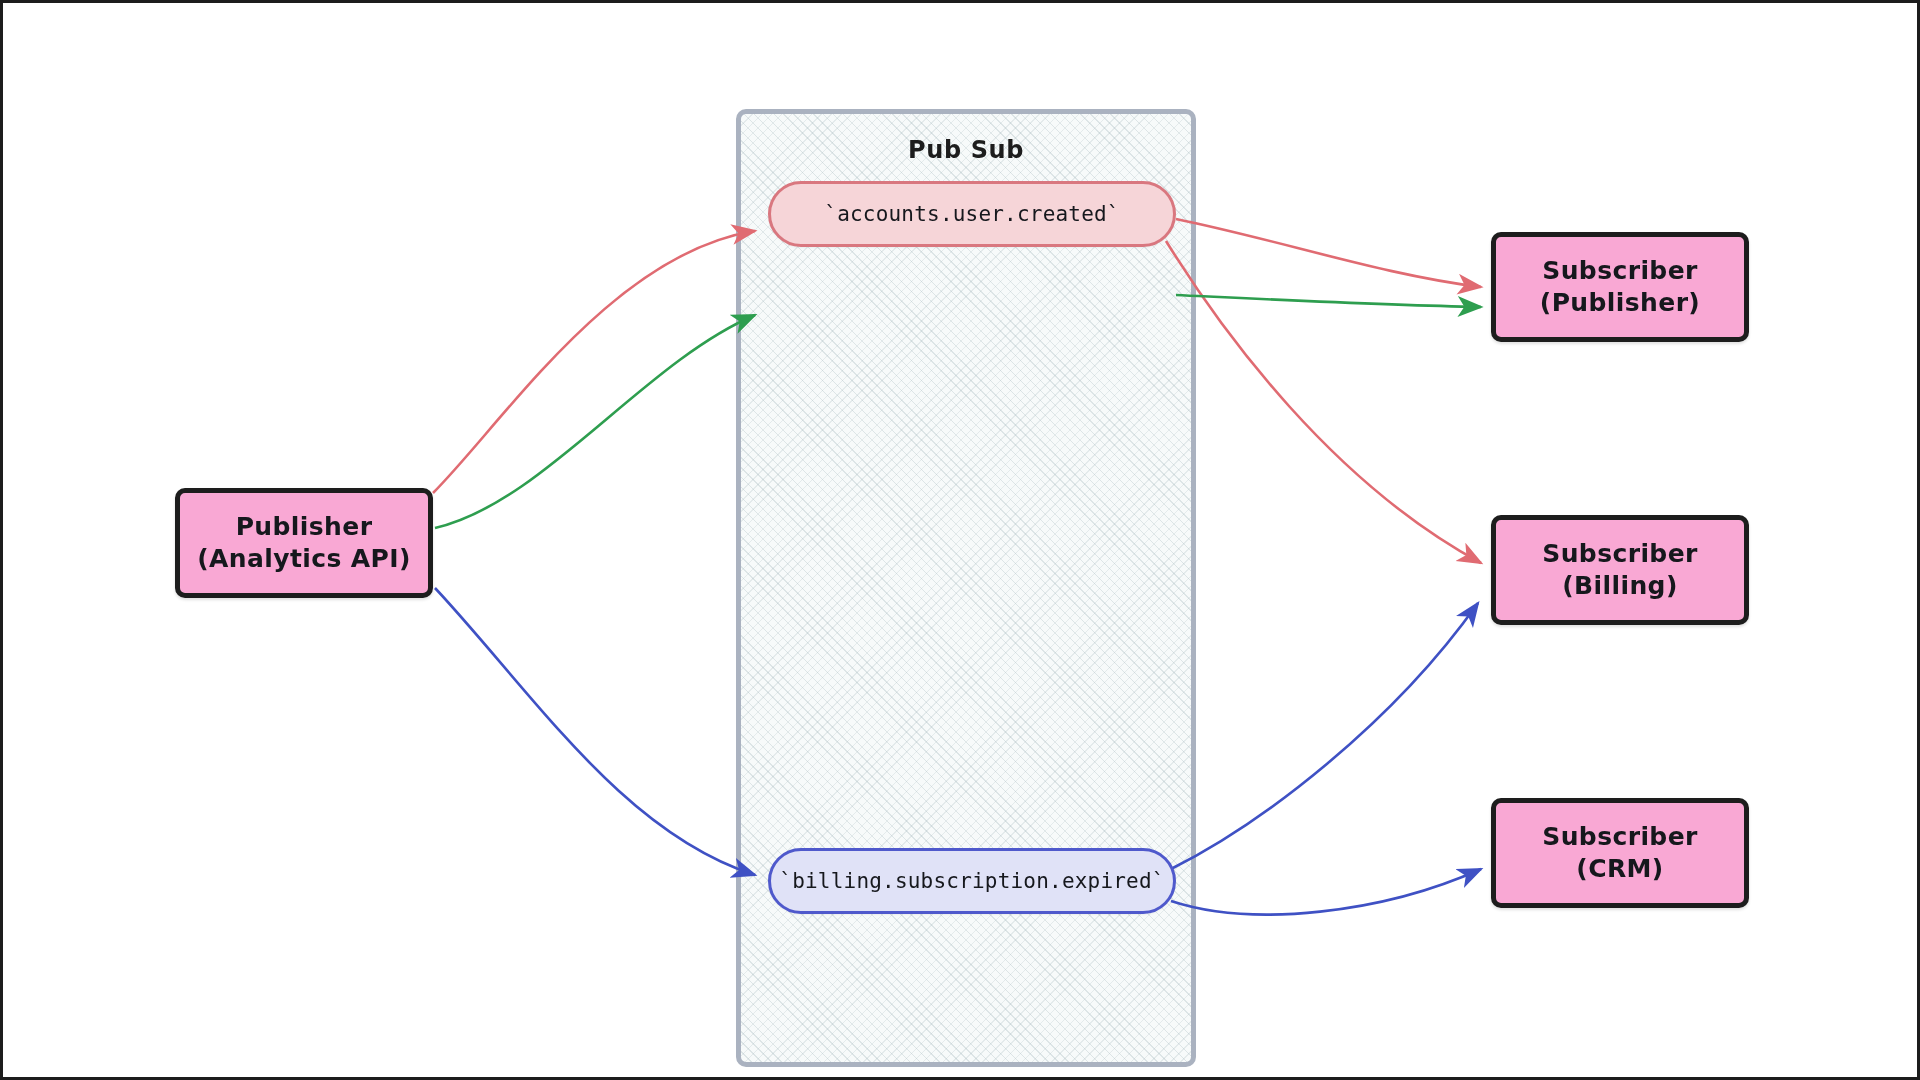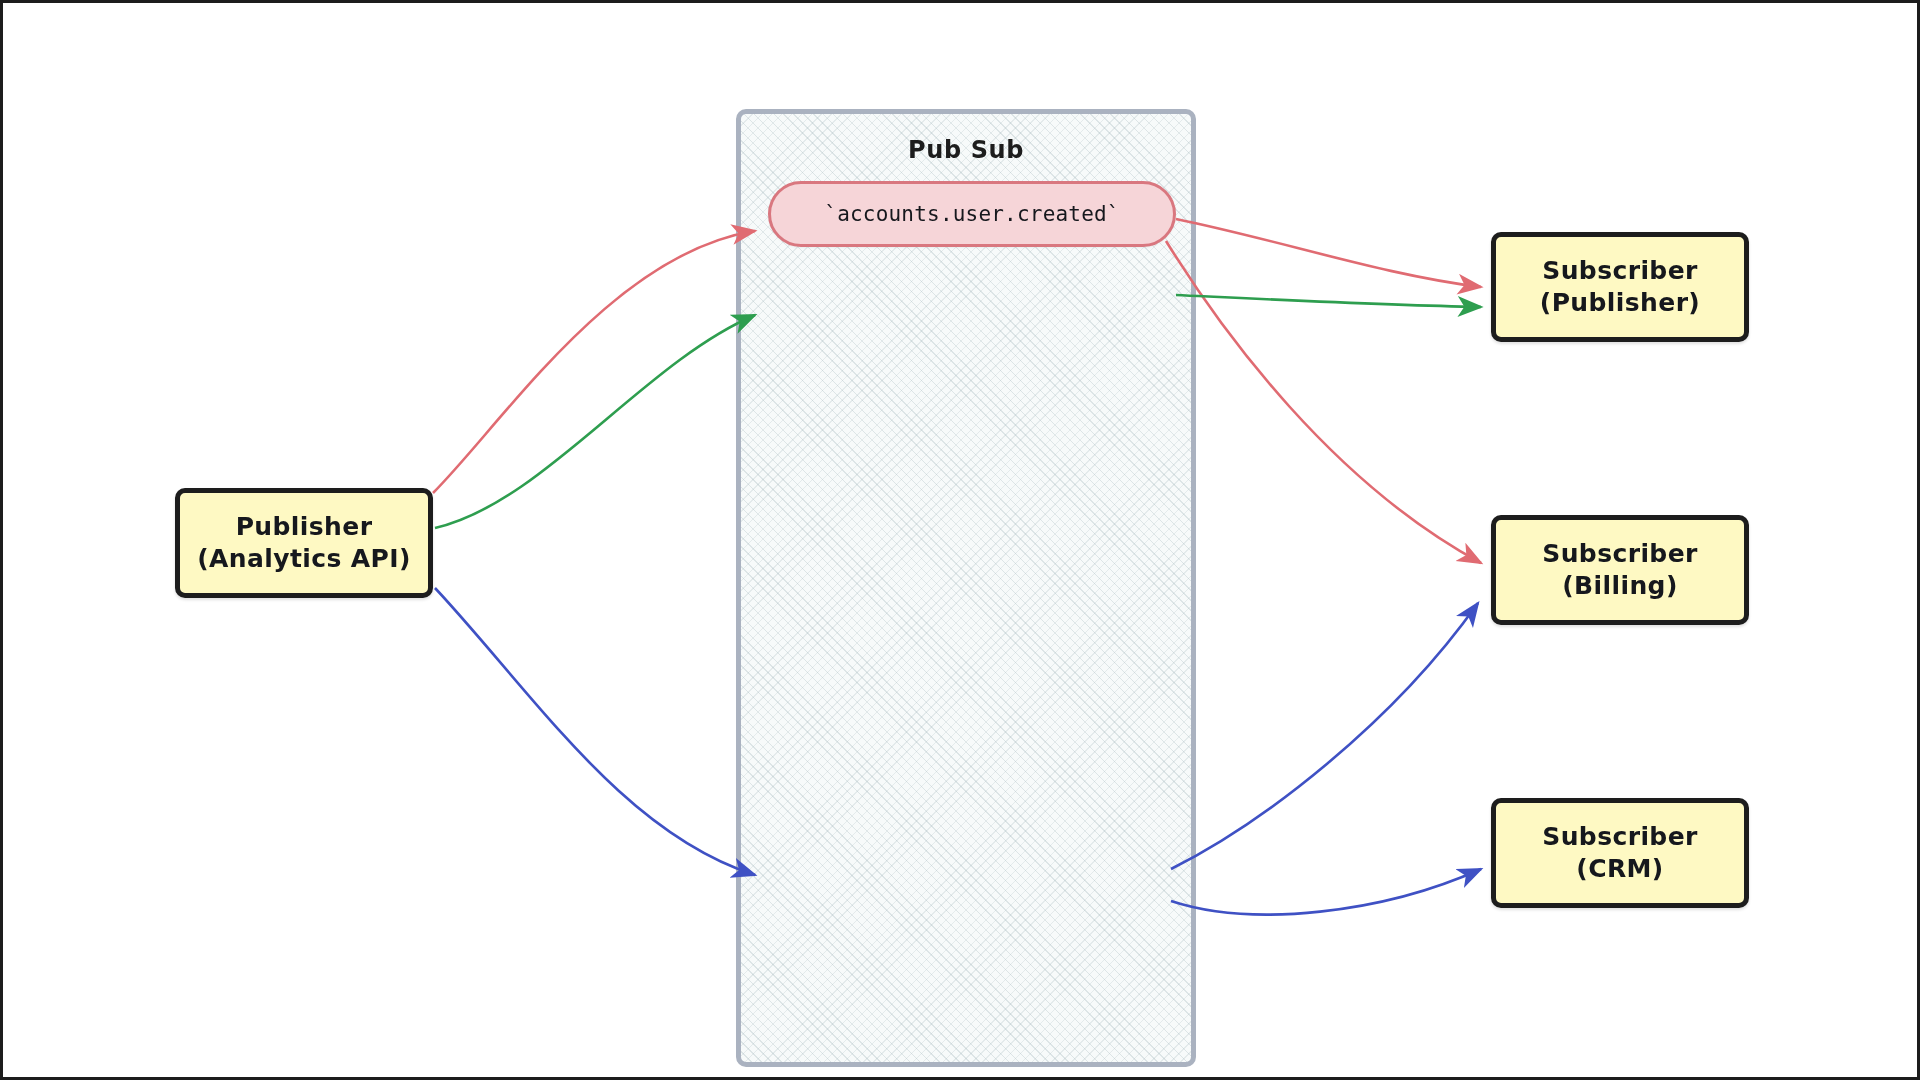--- a/index.html
+++ b/index.html
@@ -114,21 +114,21 @@
     border-color: #4f59cc;
   }
 
   
   .node-box {
     position: absolute;
     display: flex;
     flex-direction: column;
     align-items: center;
     justify-content: center;
-    background: #fef9c3;
+    background: #f9a8d4;
     border: 5px solid #1d1d1d;
     border-radius: 10px;
     z-index: 8;
     box-shadow: 0 2px 3px rgba(0,0,0,0.12);
   }
 
   .node-line {
     font-family: "DejaVu Sans", sans-serif;
     font-size: 25px;
     font-weight: 700;
@@ -195,20 +195,23 @@
 
   <div id="pubsub-container">
     <div id="pubsub-title">Pub Sub</div>
   </div>
 
   <div class="topic-pill" id="topic-created">
     <span class="topic-label">`accounts.user.created`</span>
   </div>
 
 
+  <div class="topic-pill" id="topic-expired">
+    <span class="topic-label">`billing.subscription.expired`</span>
+  </div>
 
   <div class="node-box" id="node-publisher">
     <span class="node-line">Publisher</span>
     <span class="node-line">(Analytics API)</span>
   </div>
 
   <div class="node-box" id="node-analytics">
     <span class="node-line">Subscriber</span>
     <span class="node-line">(Publisher)</span>
   </div>

